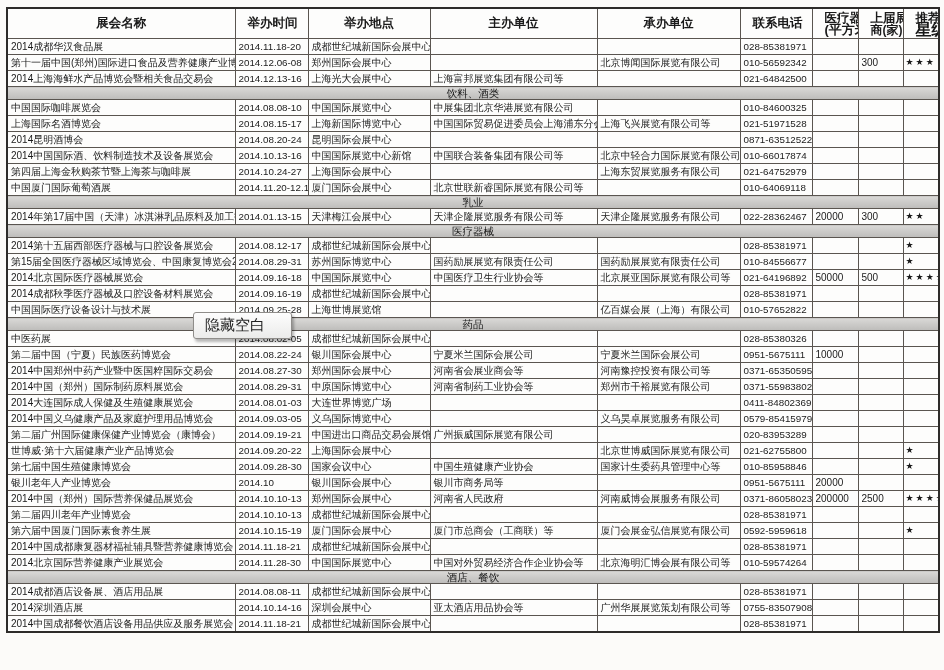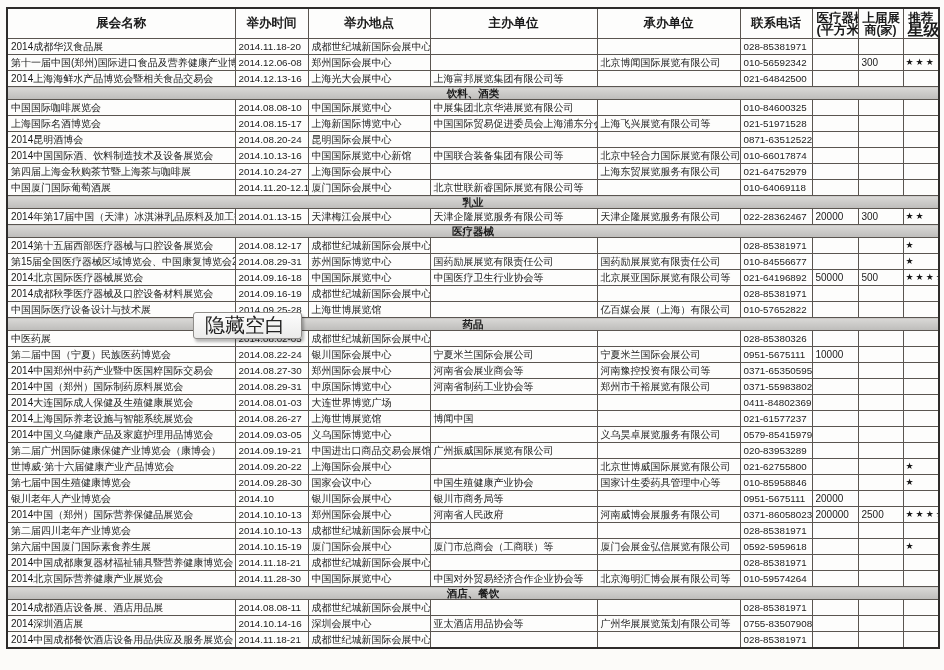--- a/index.html
+++ b/index.html
@@ -15,39 +15,39 @@
     background:#fdfdfc;
     border:2px solid #2e2c2a;
   }
   .grid th,.grid td{
     border:1px solid #5a5550;
     white-space:nowrap;overflow:hidden;
     vertical-align:middle;
   }
   .grid th{
     font-size:12.5px;font-weight:bold;text-align:center;
-    padding:3px 4px;line-height:13px;background:#fdfdfc;
+    padding:3px 12px;line-height:13px;background:#fdfdfc;
   }
   .grid th .sub{font-size:12px;font-weight:bold;line-height:10px;}
   .grid th:nth-child(7) .sub{font-size:13px;}
   .grid td{
     font-size:10px;line-height:13px;height:15px;padding:0 3px;
   }
   tr.section-row td{
     background:linear-gradient(#d9d8d6,#bdbcba);
-    font-weight:bold;text-align:center;font-size:10.5px;
+    font-weight:normal;text-align:center;font-size:10.5px;
     height:12px;line-height:12px;padding:0;
     border-left:none;border-right:none;
   }
   td.cell-stars{font-size:9px;letter-spacing:2px;padding:0 2px;}
   td.cell-date,td.cell-phone{font-size:9.8px;}
   .hide-blank-btn{
     position:absolute;left:193px;top:312px;
-    padding:3px 16px 4px 11px;
-    font-size:20px;line-height:18px;color:#222;
+    padding:3px 26px 4px 11px;
+    font-size:15px;line-height:18px;color:#222;
     background:linear-gradient(#fdfdfd,#ebebea);
     border:1px solid #8f8d8a;border-radius:3px;
     box-shadow:2px 3px 3px rgba(0,0,0,0.28);
     cursor:pointer;
     font-family:"Liberation Sans","DejaVu Sans",sans-serif;
   }
 </style>
 </head>
 <body>
 
@@ -314,31 +314,20 @@
           <td class="cell-date">2014.08.01-03</td>
           <td class="cell-venue">大连世界博览广场</td>
           <td class="cell-organizer"></td>
           <td class="cell-undertaker"></td>
           <td class="cell-phone">0411-84802369</td>
           <td class="cell-area"></td>
           <td class="cell-exhibitors"></td>
           <td class="cell-stars"></td>
         </tr>
         <tr>
-          <td class="cell-name">2014上海国际养老设施与智能系统展览会</td>
-          <td class="cell-date">2014.08.26-27</td>
-          <td class="cell-venue">上海世博展览馆</td>
-          <td class="cell-organizer">博闻中国</td>
-          <td class="cell-undertaker"></td>
-          <td class="cell-phone">021-61577237</td>
-          <td class="cell-area"></td>
-          <td class="cell-exhibitors"></td>
-          <td class="cell-stars"></td>
-        </tr>
-        <tr>
           <td class="cell-name">2014中国义乌健康产品及家庭护理用品博览会</td>
           <td class="cell-date">2014.09.03-05</td>
           <td class="cell-venue">义乌国际博览中心</td>
           <td class="cell-organizer"></td>
           <td class="cell-undertaker">义乌昊卓展览服务有限公司</td>
           <td class="cell-phone">0579-85415979</td>
           <td class="cell-area"></td>
           <td class="cell-exhibitors"></td>
           <td class="cell-stars"></td>
         </tr>

